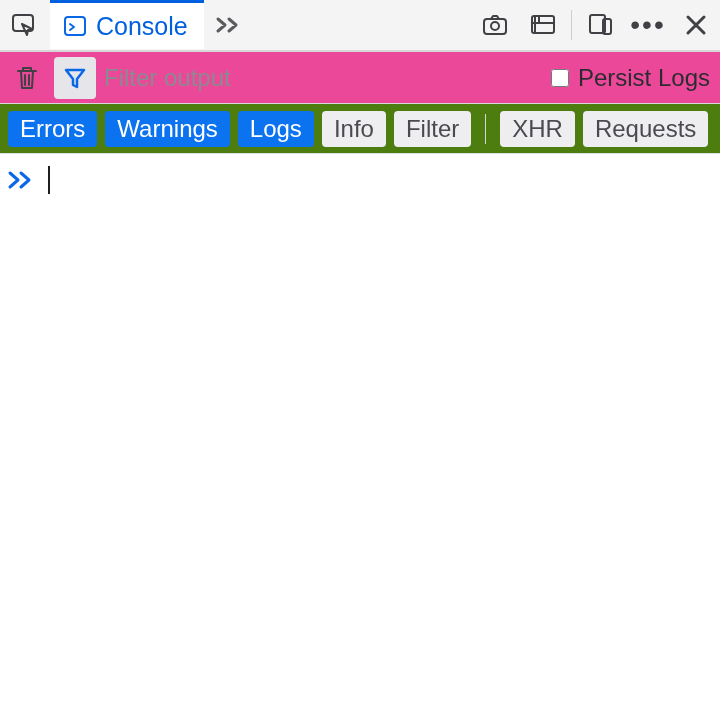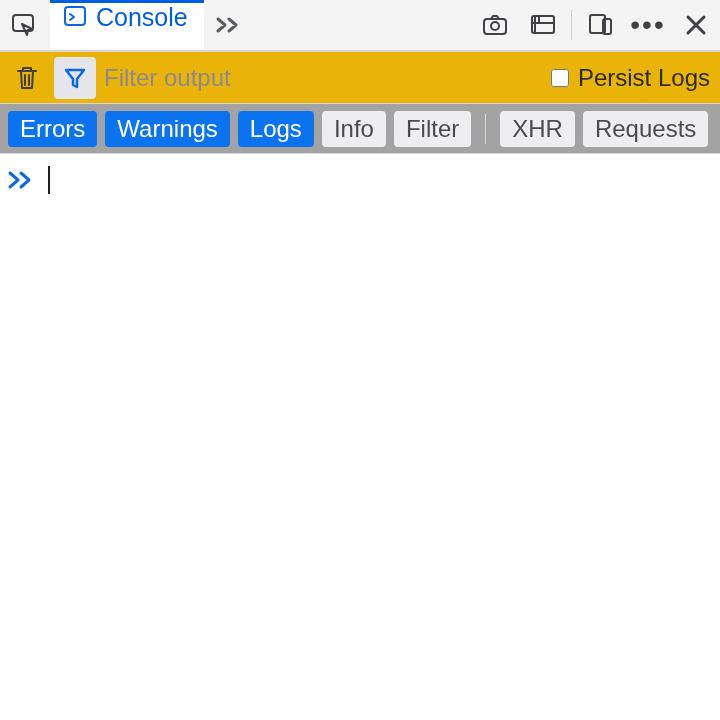--- a/index.html
+++ b/index.html
@@ -24,36 +24,36 @@
   .tabbar .left, .tabbar .right { display:flex; align-items:center; height:100%; }
   .tabbar .left  { flex:0 0 auto; }
   .tabbar .spacer { flex:1; }
   .tabbar .icon-btn {
     width:48px; height:48px;
     display:flex; align-items:center; justify-content:center;
     color:#404045;
   }
   .tab {
     height:100%;
-    display:flex; align-items:flex-start; gap:8px;
+    display:flex; align-items:center; gap:8px;
     padding:0 16px 0 12px;
     background:#ffffff;
     color:#0060df;
     font-size:25px;
     border-top:4px solid #0060df;
     margin-top:-2px;
   }
   .overflow-chevrons { width:44px; display:flex; align-items:center; justify-content:center; color:#5b5b5f;}
   .vsep { width:1px; height:30px; background:#cfcfd3; margin:0 4px; }
 
   
   .toolbar {
     display:flex; align-items:center;
     height:52px;
-    background:#eab308;
+    background:#ec4899;
     border-bottom:1px solid #d7d7db;
     padding:0 10px 0 6px;
     gap:6px;
   }
   .tool-btn {
     width:42px; height:42px;
     display:flex; align-items:center; justify-content:center;
     border-radius:4px;
   }
   .tool-btn.active { background:#e6e6ea; color:#0a68e6; }
@@ -65,21 +65,21 @@
   }
   .filter-input::placeholder { color:#8a8a90; }
   .persist { display:flex; align-items:center; gap:6px; font-size:24px; color:#2c2c30;}
   .persist input { width:18px; height:18px; accent-color:#7c7c80; }
 
   
   .pillbar {
     display:flex; align-items:center; gap:8px;
     height:50px;
     padding:0 8px;
-    background:#a3a3a3;
+    background:#4d7c0f;
     border-bottom:1px solid #dedee2;
   }
   .pill {
     display:flex; align-items:center;
     height:36px; padding:0 12px;
     border-radius:4px;
     font-size:24px;
     color:#2c2c30;
   }
   .pill.active { background:#0b73f0; color:#ffffff; }

